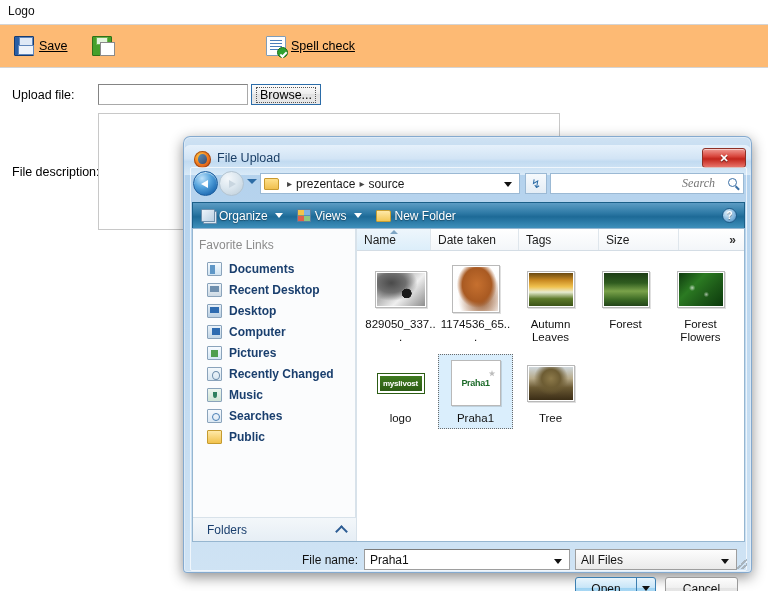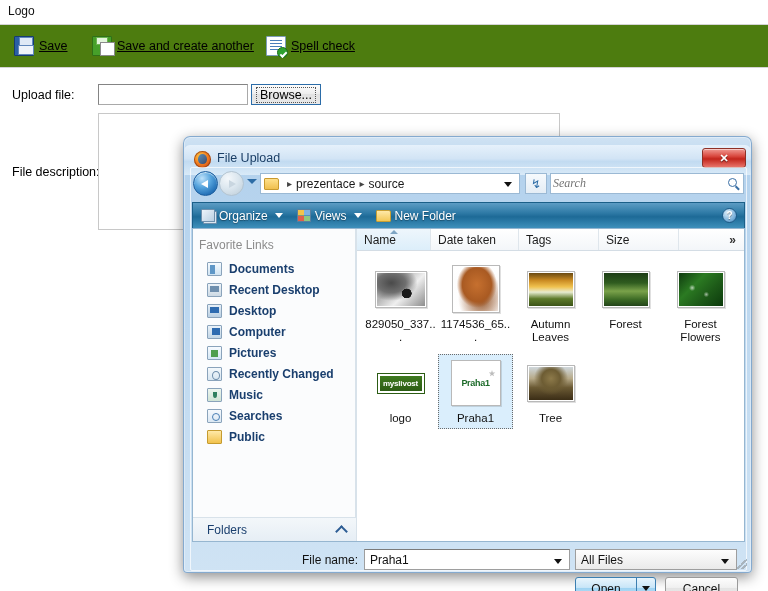--- a/index.html
+++ b/index.html
@@ -24,21 +24,21 @@
   }
   .hrule {
     position: absolute; left: 0; width: 768px; height: 1px;
     background: #d4d4d4;
   }
   #rule1 { top: 24px; }
   #rule2 { top: 67px; }
 
   #toolbar {
     position: absolute; left: 0; top: 25px; width: 768px; height: 42px;
-    background: #4d7c0f;
+    background: #fdba74;
   }
   .tb-item {
     position: absolute; top: 8px; height: 26px;
     display: flex; align-items: center; gap: 5px;
     cursor: pointer;
   }
   .tb-label {
     font-size: 12.5px; color: #000;
     text-decoration: underline;
     white-space: nowrap;
@@ -176,22 +176,22 @@
     background: linear-gradient(to bottom,#f6fafd,#e4edf5);
     border:1px solid #9bb9d4; display:flex;align-items:center;justify-content:center;
     color:#2c6ca5; font-size:12px; cursor:pointer;
   }
   #searchbox {
     position:absolute; left:366px; top:6px; width:194px; height:21px;
     background:#fff; border:1px solid #9bb9d4;
     display:flex; align-items:center;
   }
   #search-input {
-    border:0; outline:0; background:transparent; width:160px;
-    font-family:"Liberation Serif", serif; font-style:italic; font-size:12px; color:#a21caf;
+    border:0; outline:0; background:transparent; margin-left:6px; width:160px;
+    font-family:"Liberation Serif", serif; font-style:italic; font-size:12px; color:#a21caf;text-align:right;
   }
   #search-icon {
     position:absolute; right:6px; top:4px; width:9px;height:9px;
     border:1.6px solid #3a6fa5; border-radius:50%;
   }
   #search-icon::after{content:"";position:absolute;right:-4px;bottom:-3px;width:5px;height:1.6px;background:#3a6fa5;transform:rotate(45deg);}
 
   
   #cmdbar {
     position:absolute; left:8px; top:65px; width:553px; height:26px;
@@ -420,21 +420,20 @@
   <div id="page-logo">Logo</div>
   <div class="hrule" id="rule1"></div>
 
   <div id="toolbar">
     <div class="tb-item" style="left:14px;">
       <span class="tb-icon ico-floppy-blue"></span>
       <span class="tb-label">Save</span>
     </div>
     <div class="tb-item" style="left:92px;">
       <span class="tb-icon ico-floppy-green"></span>
-      <span class="tb-label">Save and create another</span>
     </div>
     <div class="tb-item" style="left:266px;">
       <span class="tb-icon ico-spell">
         <span class="lines"></span>
           <span class="check"></span>
       </span>
       <span class="tb-label">Spell check</span>
     </div>
   </div>
   <div class="hrule" id="rule2"></div>

